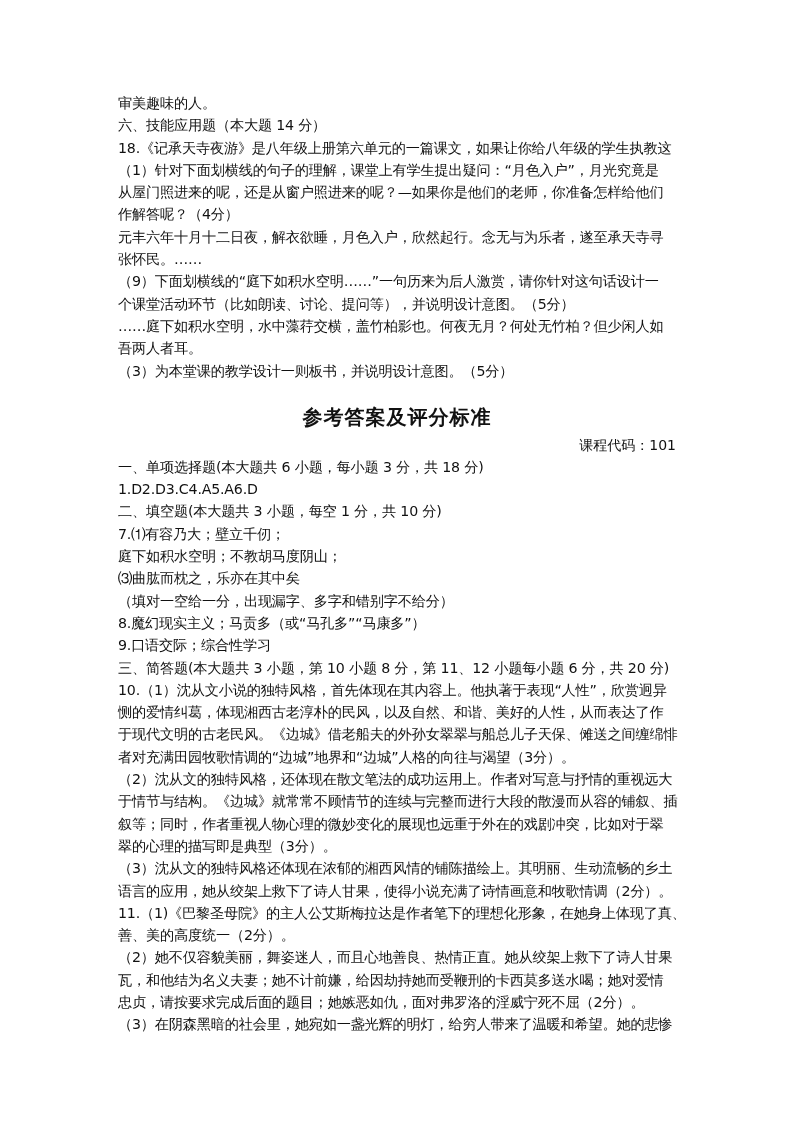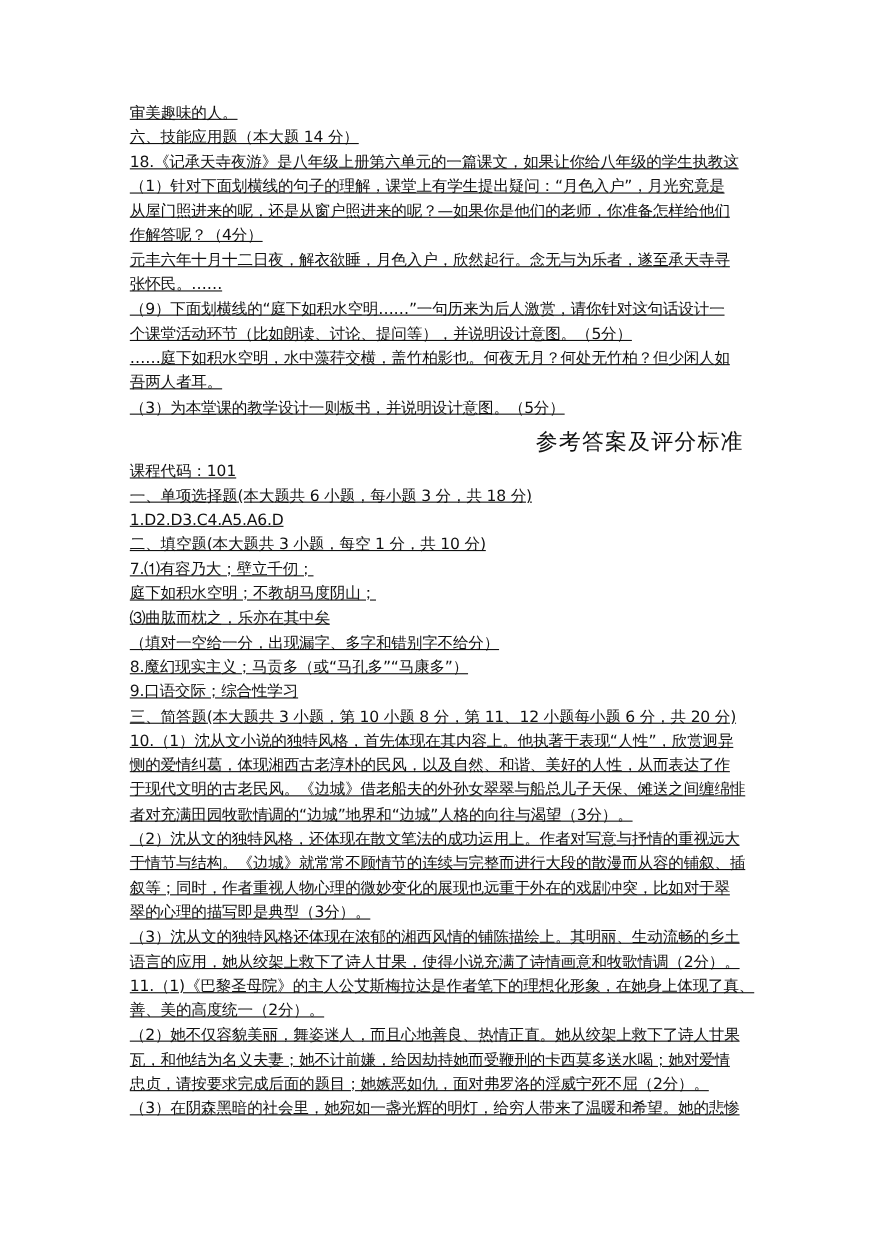--- a/index.html
+++ b/index.html
@@ -2,26 +2,26 @@
 <html><head>
 <meta charset="utf-8">
 <style>
   html, body { margin: 0; padding: 0; background: #ffffff; }
   body { width: 794px; height: 1123px; position: relative; overflow: hidden; }
   .page {
     position: absolute; left: 118px; top: 92px; width: 558px;
     font-family: "DejaVu Sans", "Liberation Sans", sans-serif;
     font-size: 14.2px; color: #111; line-height: 22.3px;
   }
-  .line { white-space: nowrap; overflow: visible; height: 22.3px; letter-spacing: -0.2px; text-decoration: underline; }
+  .line { white-space: nowrap; overflow: visible; height: 22.3px; letter-spacing: -0.2px; }
   .title {
-    text-align: right; font-family: "DejaVu Serif", "Liberation Serif", serif;
-    font-size: 20px; height: 34px; line-height: 34px; margin-top: 2px; letter-spacing: 1px;
+    text-align: center; font-family: "DejaVu Serif", "Liberation Serif", serif;
+    font-size: 20px; height: 34px; line-height: 34px; margin-top: 18px; letter-spacing: 1px; font-weight: bold;
   }
-  .subtitle { text-align: left; height: 22px; line-height: 22px; font-size: 14px; text-decoration: underline; }
+  .subtitle { text-align: right; height: 22px; line-height: 22px; font-size: 14px; }
 </style>
 </head>
 <body>
 
 <div class="page">
   <div>
     <div class="line">审美趣味的人。</div>
     <div class="line">六、技能应用题（本大题 14 分）</div>
     <div class="line">18.《记承天寺夜游》是八年级上册第六单元的一篇课文，如果让你给八年级的学生执教这</div>
     <div class="line">（1）针对下面划横线的句子的理解，课堂上有学生提出疑问：“月色入户”，月光究竟是</div>

